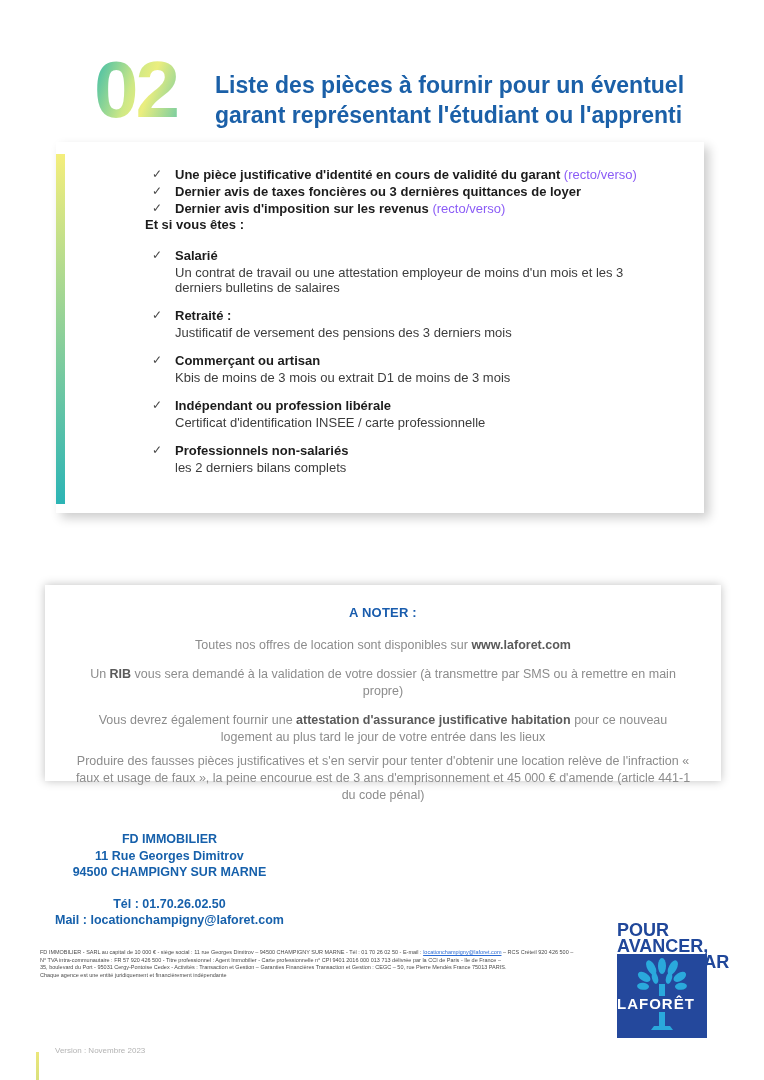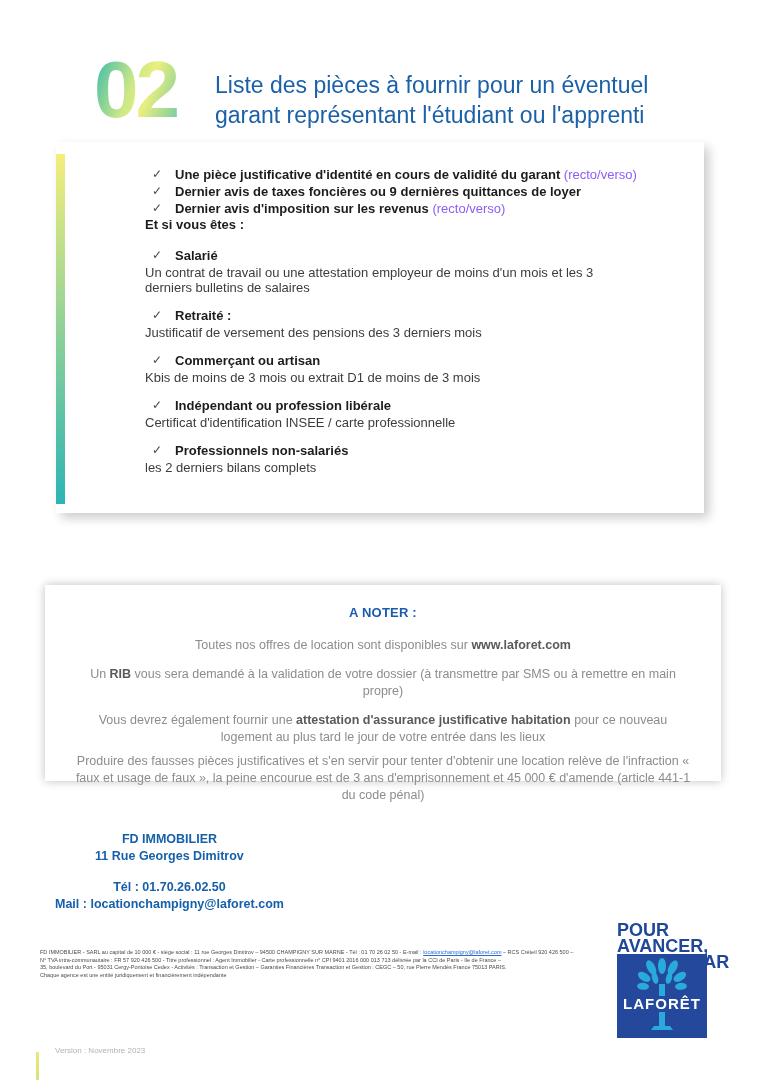--- a/index.html
+++ b/index.html
@@ -13,21 +13,21 @@
   
   .big-num {
     left:94px; top:50px;
     font-size:80px; font-weight:800; letter-spacing:-3px; line-height:1;
     background:linear-gradient(110deg,#3fbda9 5%,#cde886 45%,#ebee7e 62%,#6fcaa4 100%);
     -webkit-background-clip:text; background-clip:text;
     -webkit-text-fill-color:transparent; color:transparent;
   }
   .page-title {
     left:215px; top:70px; width:500px;
-    font-size:23px; line-height:30px; font-weight:400; color:#1b60a8;
+    font-size:23px; line-height:30px; font-weight:700; color:#1b60a8;
   }
 
   
   .main-card {
     left:56px; top:142px; width:648px; height:371px;
     background:#fff; box-shadow:5px 5px 10px rgba(0,0,0,0.20);
     padding:24px 40px 0 89px; box-sizing:border-box;
   }
   .grad-bar {
     left:56px; top:154px; width:9px; height:350px;
@@ -38,21 +38,21 @@
     flex:0 0 30px; padding-left:7px; box-sizing:border-box;
     color:#4a4a4a; font-size:12px;
   }
   .item { line-height:17px; font-size:13px; }
   .item .b { font-weight:700; color:#1c1c1c; }
   .item .n { color:#8b5cf6; }
   .intro { margin-top:0; font-weight:700; font-size:13px; color:#1c1c1c; line-height:16px; }
   .cats { margin-top:15px; }
   .cat { margin-bottom:13px; font-size:13px; }
   .cat-title { font-weight:700; color:#1c1c1c; line-height:16px; }
-  .cat-desc { margin-top:1px; color:#3c3c3c; line-height:15px; width:495px; }
+  .cat-desc { margin-left:30px; margin-top:1px; color:#3c3c3c; line-height:15px; width:495px; }
 
   
   .note-card {
     left:45px; top:585px; width:676px; height:196px;
     background:#fff; box-shadow:0 0 9px rgba(0,0,0,0.25);
     text-align:center; padding:20px 28px 12px; box-sizing:border-box;
     font-size:12.5px; color:#8c8c8c;
   }
   .note-h { color:#195cad; font-weight:700; font-size:13px; letter-spacing:0.2px; margin-bottom:17px; }
   .note-p { line-height:17px;margin-top:12px; }
@@ -64,21 +64,21 @@
     left:55px; top:831px;
     font-size:12.5px; font-weight:700; color:#1660ab; line-height:16.5px;text-align:center;
   }
   .contact-gap { height:15px; }
 
   
   .slogan { left:617px; top:922px; font-size:18px; font-weight:700; color:#20479a; line-height:16px; }
   .logo-sq { left:617px; top:954px; width:90px; height:84px; background:#24489c; }
   .logo-word {
     position:absolute; left:0; right:0; top:42px; height:16px; line-height:16px;
-    text-align:center; color:#fff; font-weight:700; font-size:15px; letter-spacing:1px;
+    color:#fff; font-weight:700; font-size:15px; letter-spacing:1px;
     background:#24489c;
   }
 
   
   .legal {
     left:40px; top:949px; width:600px;
     font-size:5.5px; color:#4a4a4a; line-height:7.5px; white-space:nowrap;
   }
   .legal-link { color:#2a6bd4; text-decoration:underline; }
 
@@ -95,21 +95,21 @@
   <div>garant représentant l'étudiant ou l'apprenti</div>
 </div>
 
 <div class="abs main-card">
   <div class="row item">
     <span class="check">✓</span>
     <div><span class="b">Une pièce justificative d'identité en cours de validité du garant</span><span class="n"> (recto/verso)</span></div>
   </div>
   <div class="row item">
     <span class="check">✓</span>
-    <div><span class="b">Dernier avis de taxes foncières ou 9 dernières quittances de loyer</span><span class="n"></span></div>
+    <div><span class="b">Dernier avis de taxes foncières ou 3 dernières quittances de loyer</span><span class="n"></span></div>
   </div>
   <div class="row item">
     <span class="check">✓</span>
     <div><span class="b">Dernier avis d'imposition sur les revenus</span><span class="n"> (recto/verso)</span></div>
   </div>
 
   <div class="intro">Et si vous êtes :</div>
 
   <div class="cats">
     <div class="cat">
@@ -155,20 +155,21 @@
   <div class="note-h">A NOTER :</div>
   <div class="note-p"><span>Toutes nos offres de location sont disponibles sur </span><span class="note-b">www.laforet.com</span></div>
   <div class="note-p"><span>Un </span><span class="note-b">RIB</span><span> vous sera demandé à la validation de votre dossier (à transmettre par SMS ou à remettre en main propre)</span></div>
   <div class="note-p"><span>Vous devrez également fournir une </span><span class="note-b">attestation d'assurance justificative habitation</span><span> pour ce nouveau logement au plus tard le jour de votre entrée dans les lieux</span></div>
   <div class="note-p note-last">Produire des fausses pièces justificatives et s'en servir pour tenter d'obtenir une location relève de l'infraction « faux et usage de faux », la peine encourue est de 3 ans d'emprisonnement et 45 000 € d'amende (article 441-1 du code pénal)</div>
 </div>
 
 <div class="abs contact">
   <div>FD IMMOBILIER</div>
   <div>11 Rue Georges Dimitrov</div>
+  <div>94500 CHAMPIGNY SUR MARNE</div>
   <div class="contact-gap"></div>
   <div>Tél : 01.70.26.02.50</div>
   <div>Mail : locationchampigny@laforet.com</div>
 </div>
 
 <div class="abs slogan">
   <div>POUR AVANCER,</div>
   <div>PASSEZ PAR</div>
 </div>
 <div class="abs logo-sq">

